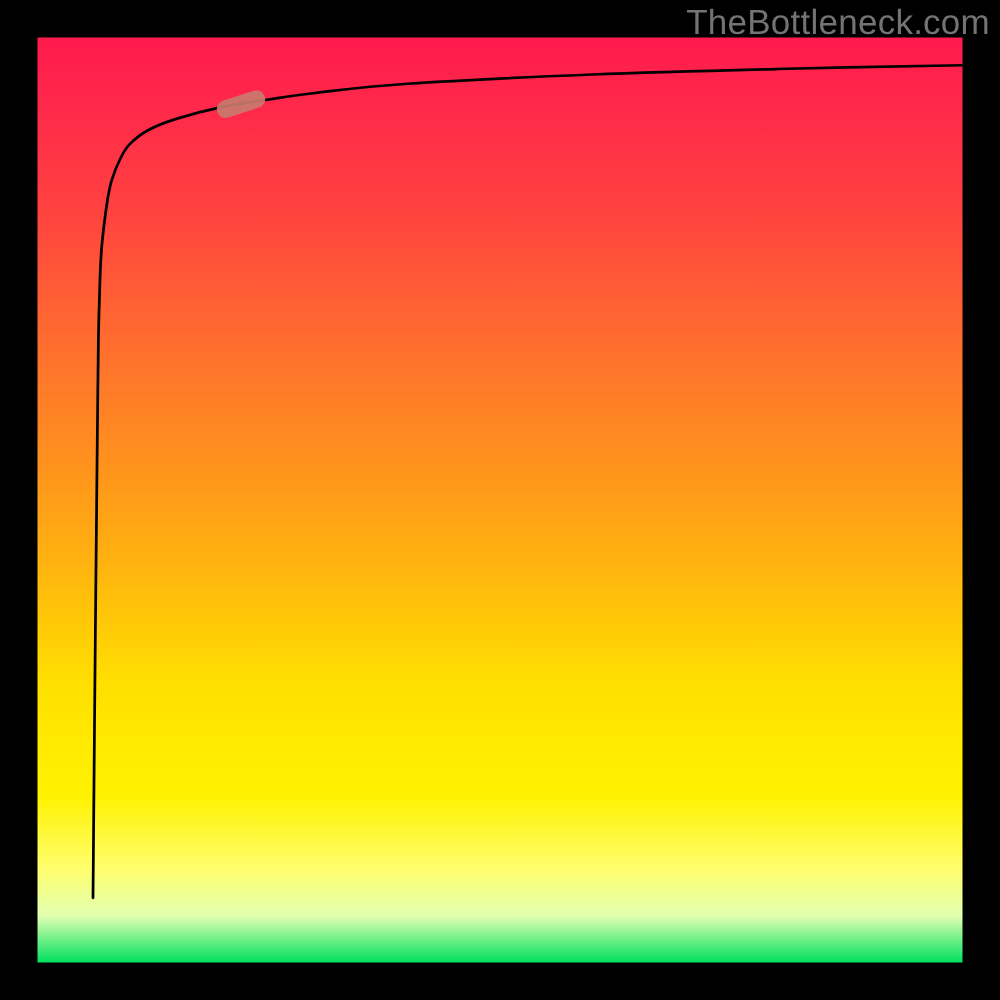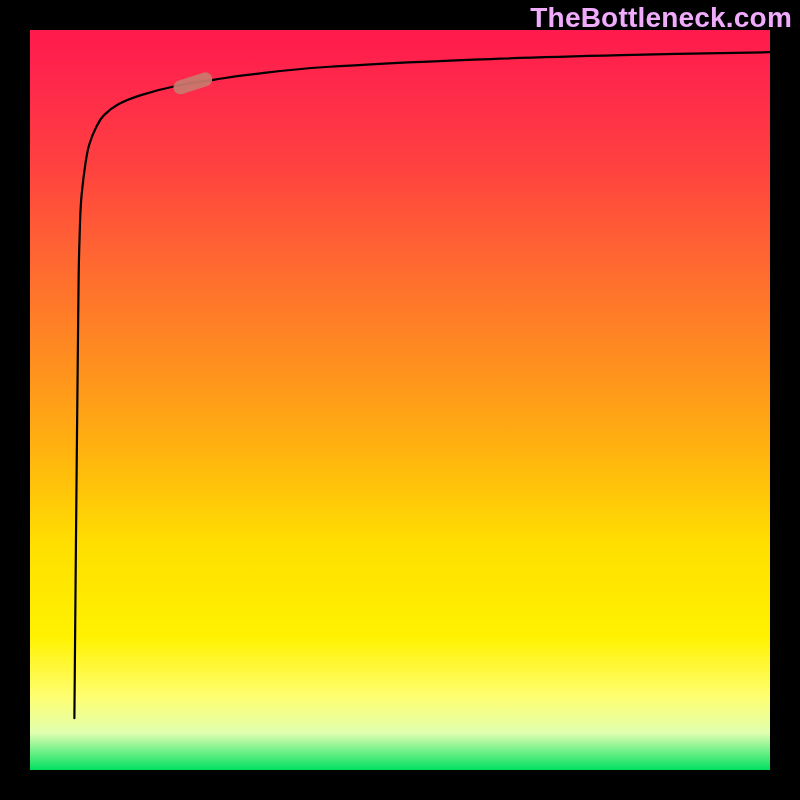--- a/index.html
+++ b/index.html
@@ -28,24 +28,24 @@
       #fff200 82%,
       #fffe70 90%,
       #e0ffb0 95%,
       #00e060 100%
     );
   }
   .watermark {
     position: absolute;
     top: 2px;
     right: 8px;
-    color: #f0abfc;
+    color: #737373;
     font-size: 28px;
     letter-spacing: 0.2px;
-    font-weight: 700;
+    font-weight: 400;
   }
   svg.plot {
     position: absolute;
     left: 30px;
     top: 30px;
     width: 740px;
     height: 740px;
   }
   .curve {
     fill: none;

